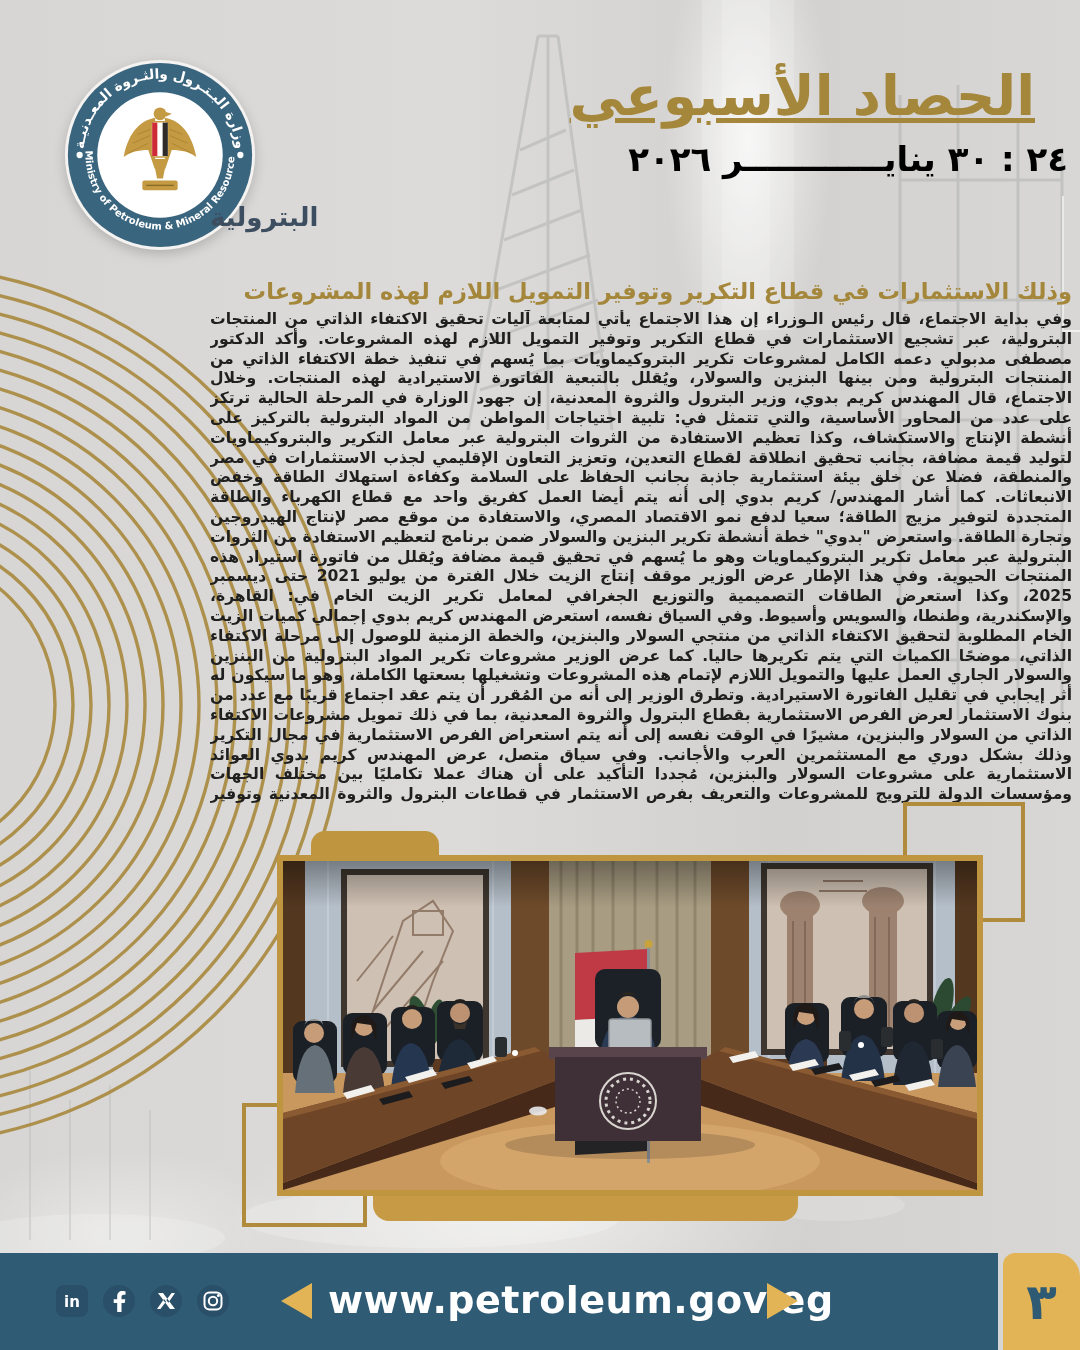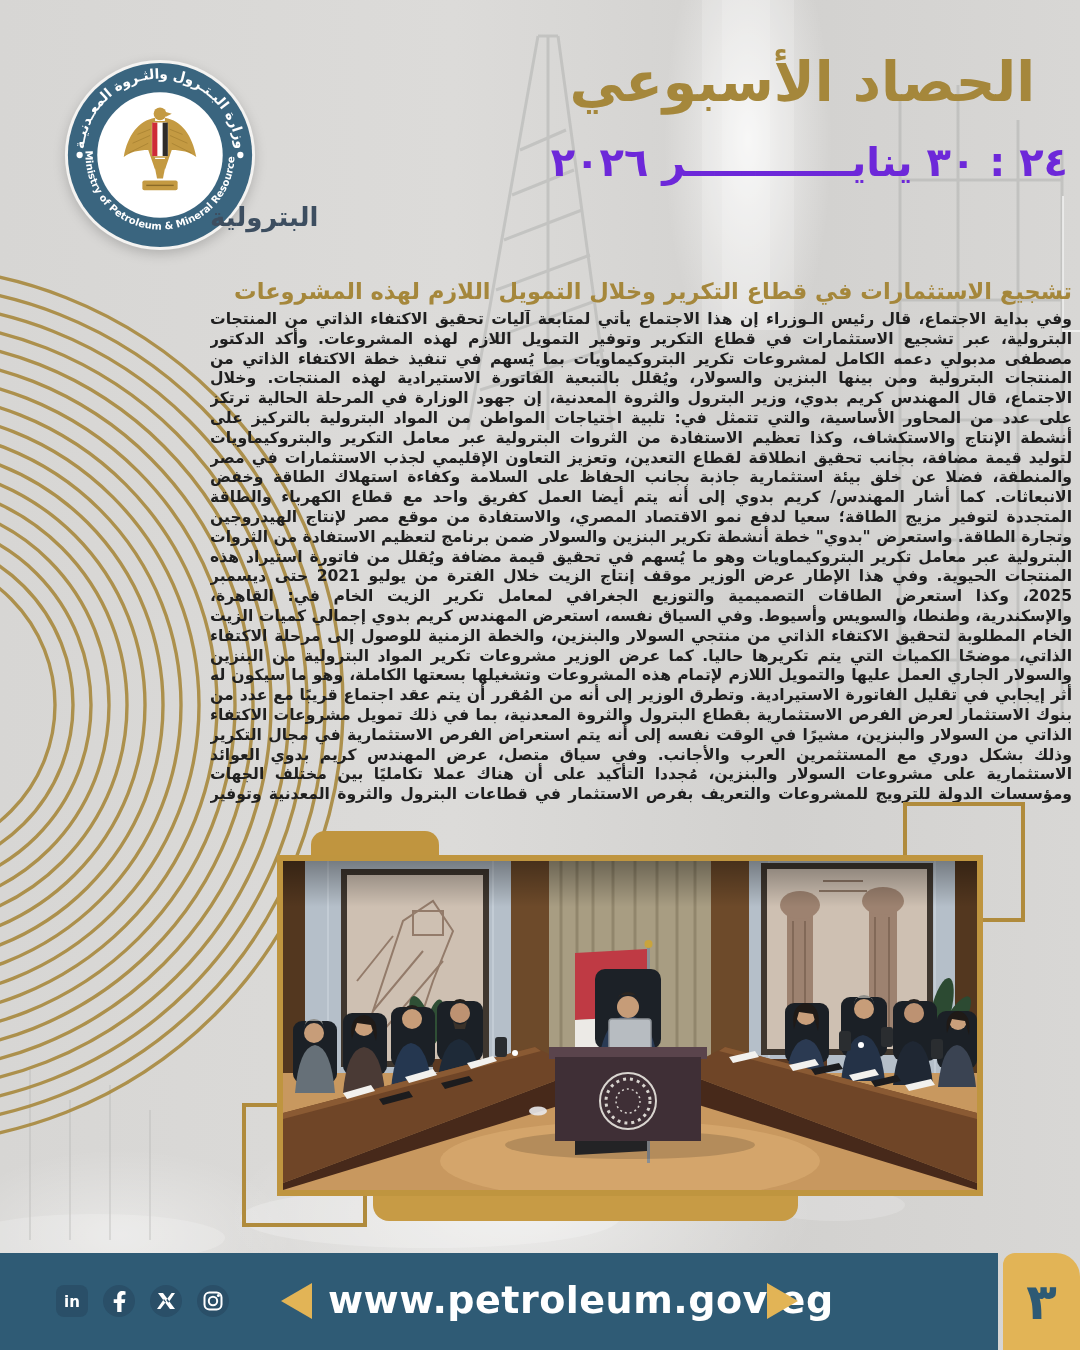--- a/index.html
+++ b/index.html
@@ -15,22 +15,22 @@
       radial-gradient(ellipse 240px 120px at 120px 1235px, rgba(255,255,255,.4), rgba(255,255,255,0) 72%),
       linear-gradient(90deg,#d7d6d4 0%,#dcdbd9 42%,#d2d1cf 72%,#d8d7d5 100%);
   }
   .bg-rigs{position:absolute;inset:0;opacity:.55;pointer-events:none;}
   .gold-arcs{position:absolute;left:0;top:0;width:400px;height:1350px;pointer-events:none;}
   .white-corner{position:absolute;left:1062px;top:196px;width:30px;height:134px;
     border-left:2px solid rgba(255,255,255,.6);border-bottom:2px solid rgba(255,255,255,.6);pointer-events:none;}
 
   .logo{position:absolute;left:62px;top:57px;width:196px;height:196px;filter:drop-shadow(0 4px 6px rgba(0,0,0,.18));}
 
-  .page-title{position:absolute;top:50px;right:45px;font-size:55px;font-weight:bold;color:#a5873b;letter-spacing:0;}
-  .date-range{position:absolute;top:139px;right:12px;font-size:40px;font-weight:bold;color:#6d28d9;margin-left:26px;}
+  .page-title{position:absolute;top:64px;right:45px;font-size:55px;font-weight:bold;color:#a5873b;letter-spacing:0;text-decoration:underline;}
+  .date-range{position:absolute;top:139px;right:12px;font-size:34px;font-weight:bold;color:#000000;margin-left:26px;}
   .headline{position:absolute;top:201px;right:8px;left:210px;color:#3d4e60;font-weight:bold;font-size:26px;line-height:33px;}
   .headline .l1{text-align:justify;text-align-last:justify;}
   .headline .l2{text-align:left;}
   .subheadline{position:absolute;top:278px;right:8px;left:210px;text-align:right;font-size:22.5px;font-weight:bold;color:#a5873b;}
   .body-text{position:absolute;top:310px;right:8px;left:210px;height:496px;overflow:hidden;
     font-size:15.6px;line-height:19.8px;font-weight:bold;color:#1f1f1f;
     text-align:justify;text-align-last:center;}
 
   
   .tab-top{position:absolute;left:311px;top:831px;width:128px;height:30px;background:#c0953f;border-radius:14px 14px 0 0;}
@@ -138,21 +138,21 @@
       <rect x="82" y="126" width="36" height="10" rx="2" fill="#c49a42"></rect>
       <line x1="86" y1="131" x2="114" y2="131" stroke="#8a6a28" stroke-width="1.4"></line>
     </g>
   </svg>
 
   <div class="page-title">الحصاد الأسبوعي</div>
   <div class="date-range">٢٤ : ٣٠ ينايــــــــــــر ٢٠٢٦</div>
   <div class="headline">
     <div class="l2">البترولية</div>
   </div>
-  <div class="subheadline">تشجيع الاستثمارات في قطاع التكرير وخلال التمويل اللازم لهذه المشروعات</div>
+  <div class="subheadline">وذلك الاستثمارات في قطاع التكرير وتوفير التمويل اللازم لهذه المشروعات</div>
 
   <div class="body-text">وفي بداية الاجتماع، قال رئيس الـوزراء إن هذا الاجتماع يأتي لمتابعة آليات تحقيق الاكتفاء الذاتي من المنتجات البترولية، عبر تشجيع الاستثمارات في قطاع التكرير وتوفير التمويل اللازم لهذه المشروعات. وأكد الدكتور مصطفى مدبولي دعمه الكامل لمشروعات تكرير البتروكيماويات بما يُسهم في تنفيذ خطة الاكتفاء الذاتي من المنتجات البترولية ومن بينها البنزين والسولار، ويُقلل بالتبعية الفاتورة الاستيرادية لهذه المنتجات. وخلال الاجتماع، قال المهندس كريم بدوي، وزير البترول والثروة المعدنية، إن جهود الوزارة في المرحلة الحالية ترتكز على عدد من المحاور الأساسية، والتي تتمثل في: تلبية احتياجات المواطن من المواد البترولية بالتركيز على أنشطة الإنتاج والاستكشاف، وكذا تعظيم الاستفادة من الثروات البترولية عبر معامل التكرير والبتروكيماويات لتوليد قيمة مضافة، بجانب تحقيق انطلاقة لقطاع التعدين، وتعزيز التعاون الإقليمي لجذب الاستثمارات في مصر والمنطقة، فضلا عن خلق بيئة استثمارية جاذبة بجانب الحفاظ على السلامة وكفاءة استهلاك الطاقة وخفض الانبعاثات. كما أشار المهندس/ كريم بدوي إلى أنه يتم أيضا العمل كفريق واحد مع قطاع الكهرباء والطاقة المتجددة لتوفير مزيج الطاقة؛ سعيا لدفع نمو الاقتصاد المصري، والاستفادة من موقع مصر لإنتاج الهيدروجين وتجارة الطاقة. واستعرض "بدوي" خطة أنشطة تكرير البنزين والسولار ضمن برنامج لتعظيم الاستفادة من الثروات البترولية عبر معامل تكرير البتروكيماويات وهو ما يُسهم في تحقيق قيمة مضافة ويُقلل من فاتورة استيراد هذه المنتجات الحيوية. وفي هذا الإطار عرض الوزير موقف إنتاج الزيت خلال الفترة من يوليو 2021 حتى ديسمبر 2025، وكذا استعرض الطاقات التصميمية والتوزيع الجغرافي لمعامل تكرير الزيت الخام في: القاهرة، والإسكندرية، وطنطا، والسويس وأسيوط. وفي السياق نفسه، استعرض المهندس كريم بدوي إجمالي كميات الزيت الخام المطلوبة لتحقيق الاكتفاء الذاتي من منتجي السولار والبنزين، والخطة الزمنية للوصول إلى مرحلة الاكتفاء الذاتي، موضحًا الكميات التي يتم تكريرها حاليا. كما عرض الوزير مشروعات تكرير المواد البترولية من البنزين والسولار الجاري العمل عليها والتمويل اللازم لإتمام هذه المشروعات وتشغيلها بسعتها الكاملة، وهو ما سيكون له أثر إيجابي في تقليل الفاتورة الاستيرادية. وتطرق الوزير إلى أنه من المُقرر أن يتم عقد اجتماع قريبًا مع عدد من بنوك الاستثمار لعرض الفرص الاستثمارية بقطاع البترول والثروة المعدنية، بما في ذلك تمويل مشروعات الاكتفاء الذاتي من السولار والبنزين، مشيرًا في الوقت نفسه إلى أنه يتم استعراض الفرص الاستثمارية في مجال التكرير وذلك بشكل دوري مع المستثمرين العرب والأجانب. وفي سياق متصل، عرض المهندس كريم بدوي العوائد الاستثمارية على مشروعات السولار والبنزين، مُجددا التأكيد على أن هناك عملا تكامليًا بين مختلف الجهات ومؤسسات الدولة للترويج للمشروعات والتعريف بفرص الاستثمار في قطاعات البترول والثروة المعدنية وتوفير مرجع متكامل للمستثمرين، فضلا عن الترويج للمشروعات مع المستثمرين والبنوك الدولية وعرض الفرص الاستثمارية بقطاع البترول وخاصة مشروعات التكرير.</div>
 
   <div class="gold-outline-tr"></div>
   <div class="gold-outline-bl"></div>
   <div class="tab-top"></div>
   <div class="tab-bottom"></div>
 
   <div class="photo-frame">
     <svg viewBox="0 0 694 329">

